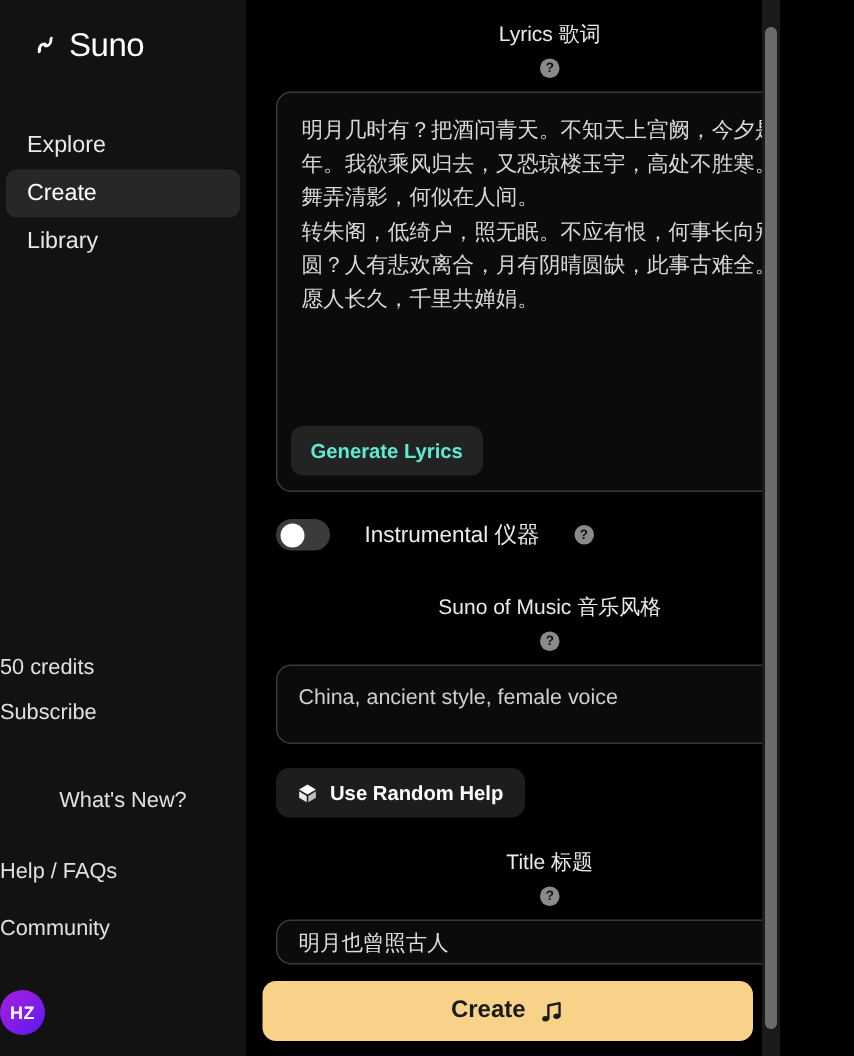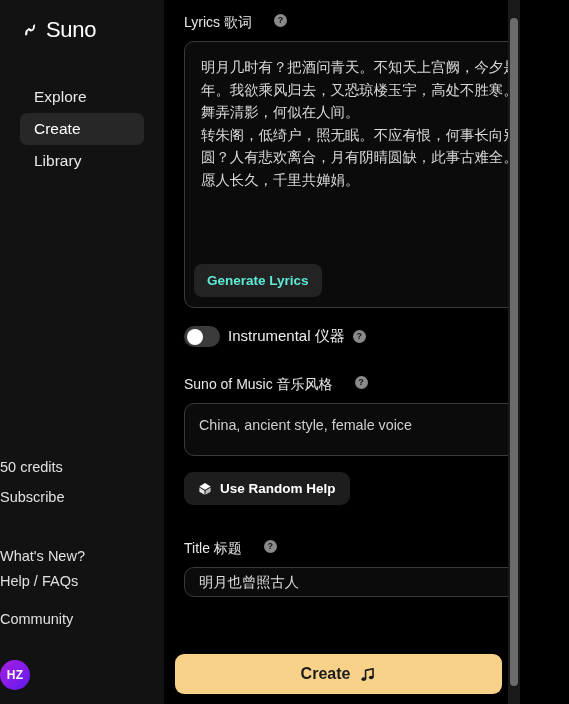--- a/index.html
+++ b/index.html
@@ -16,21 +16,21 @@
     width: 164px; height: 704px;
     background: #121212;
     flex: 0 0 164px;
     position: relative;
     padding: 14px 0 0 0;
   }
   .brand { display: flex; align-items: center; gap: 6px; padding: 2px 0 0 20px; height: 30px; }
   .brand-mark { width: 20px; height: 20px; display:block; }
   .brand-name { color:#fff; font-size: 22px; font-weight: 400; letter-spacing: -0.3px; line-height:1; }
 
-  .nav { margin-top: 37px; padding: 0 20px; }
+  .nav { margin-top: 37px; padding: 0 4px; }
   .nav-item {
     display: block; height: 32px; line-height: 32px;
     padding-left: 14px; border-radius: 7px;
     color: #e8e8e8; font-size: 15.5px; font-weight: 400;
     margin-bottom: 0px; cursor: pointer;
   }
   .nav-item.active { background: #272727; color: #fff; }
 
   .side-bottom { position: absolute; left: 0; bottom: 0; width: 164px; padding-bottom: 14px; }
   .side-link { color: #e0e0e0; font-size: 14.5px; line-height: 1; margin-bottom: 0; cursor: pointer; display:block; }
@@ -50,21 +50,21 @@
     position: relative;
     width: 405px; height: 704px; flex: 0 0 405px;
     background: #000;
     overflow: hidden;
   }
   .scroll-area { position:absolute; inset:0; padding: 0 0 0 0; }
 
   .top-cut { position:absolute; top:-10px; left:0; width: 350px; height: 14px; }
 
   .field { padding: 0 20px 0 20px; }
-  .label-row { display:flex; gap:22px; margin-bottom: 9px; }
+  .label-row { display:flex; align-items:center; gap:7px; margin-bottom: 9px; flex-direction: column; }
   .label { color:#e9e9e9; font-size: 14px; font-weight: 400; }
   .help {
     width: 13px; height: 13px; border-radius:50%;
     background:#8a8a8a; color:#121212;
     font-size: 9px; font-weight: 700;
     display:flex; align-items:center; justify-content:center; line-height:1;
     cursor:pointer; flex: 0 0 13px;
   }
 
   .box {
@@ -83,21 +83,21 @@
   .gen-btn {
     position:absolute; left: 9px; bottom: 10px;
     background:#232323; color:#5eead4;
     font-size: 13.5px; font-weight: 700;
     border:none; border-radius: 8px;
     padding: 9px 13px; cursor:pointer;
     font-family: inherit;
   }
   .resizer { position:absolute; right: 4px; bottom: 4px; width: 9px; height: 9px; opacity: .55; }
 
-  .toggle-row { display:flex; align-items:center; gap: 8px; padding: 0 20px; margin-top: 18px; }
+  .toggle-row { display:flex; align-items:center; gap: 23px; padding: 0 20px; margin-top: 18px; }
   .switch {
     width: 36px; height: 21px; border-radius: 11px;
     background: #3b3b3b; position: relative; cursor: pointer; flex:0 0 36px;
   }
   .knob { position:absolute; top: 2.5px; left: 2.5px; width: 16px; height: 16px; border-radius: 50%; background:#fff; }
   .toggle-label { color:#ececec; font-size: 15px; }
 
   .style-box { height: 53px; padding: 12px 14px 0 14px; }
   .style-text { color:#cfcfcf; font-size: 14.3px; }
 
@@ -151,21 +151,21 @@
 
     <nav class="nav">
       <div class="nav-item">Explore</div>
       <div class="nav-item active">Create</div>
       <div class="nav-item">Library</div>
     </nav>
 
     <div class="side-bottom">
       <div class="credits" style="margin-bottom:15px;">50 credits</div>
       <div class="side-link" style="margin-bottom:44px;">Subscribe</div>
-      <div class="side-link" style="margin-bottom:11px;">What's New?</div>
+      <div class="side-link" style="margin-bottom:33px;text-align:center;">What's New?</div>
       <div class="side-link" style="margin-bottom:23px;">Help / FAQs</div>
       <div class="side-link" style="margin-bottom:16px;">Community</div>
       <div class="avatar">HZ</div>
     </div>
   </aside>
 
   <section class="main">
     <div class="scroll-area">
 
       <div class="top-cut">
@@ -214,21 +214,21 @@
       <button class="rand-btn">
         <svg width="14" height="14" viewBox="0 0 16 16">
           <path d="M8 1.2L14.4 5 8 8.8 1.6 5z" fill="#fff"></path>
           <path d="M1.6 6.3v4.9L7.4 14.6V9.9z" fill="#e6e6e6"></path>
           <path d="M8.6 9.9v4.7l5.8-3.4V6.3z" fill="#bdbdbd"></path>
         </svg>
         <span>Use Random Help</span>
       </button>
 
       
-      <div class="field" style="margin-top:35px;">
+      <div class="field" style="margin-top:21px;">
         <div class="label-row">
           <span class="label">Title 标题</span>
           <span class="help">?</span>
         </div>
         <div class="box title-box">
           <span class="title-text">明月也曾照古人</span>
         </div>
       </div>
 
       

